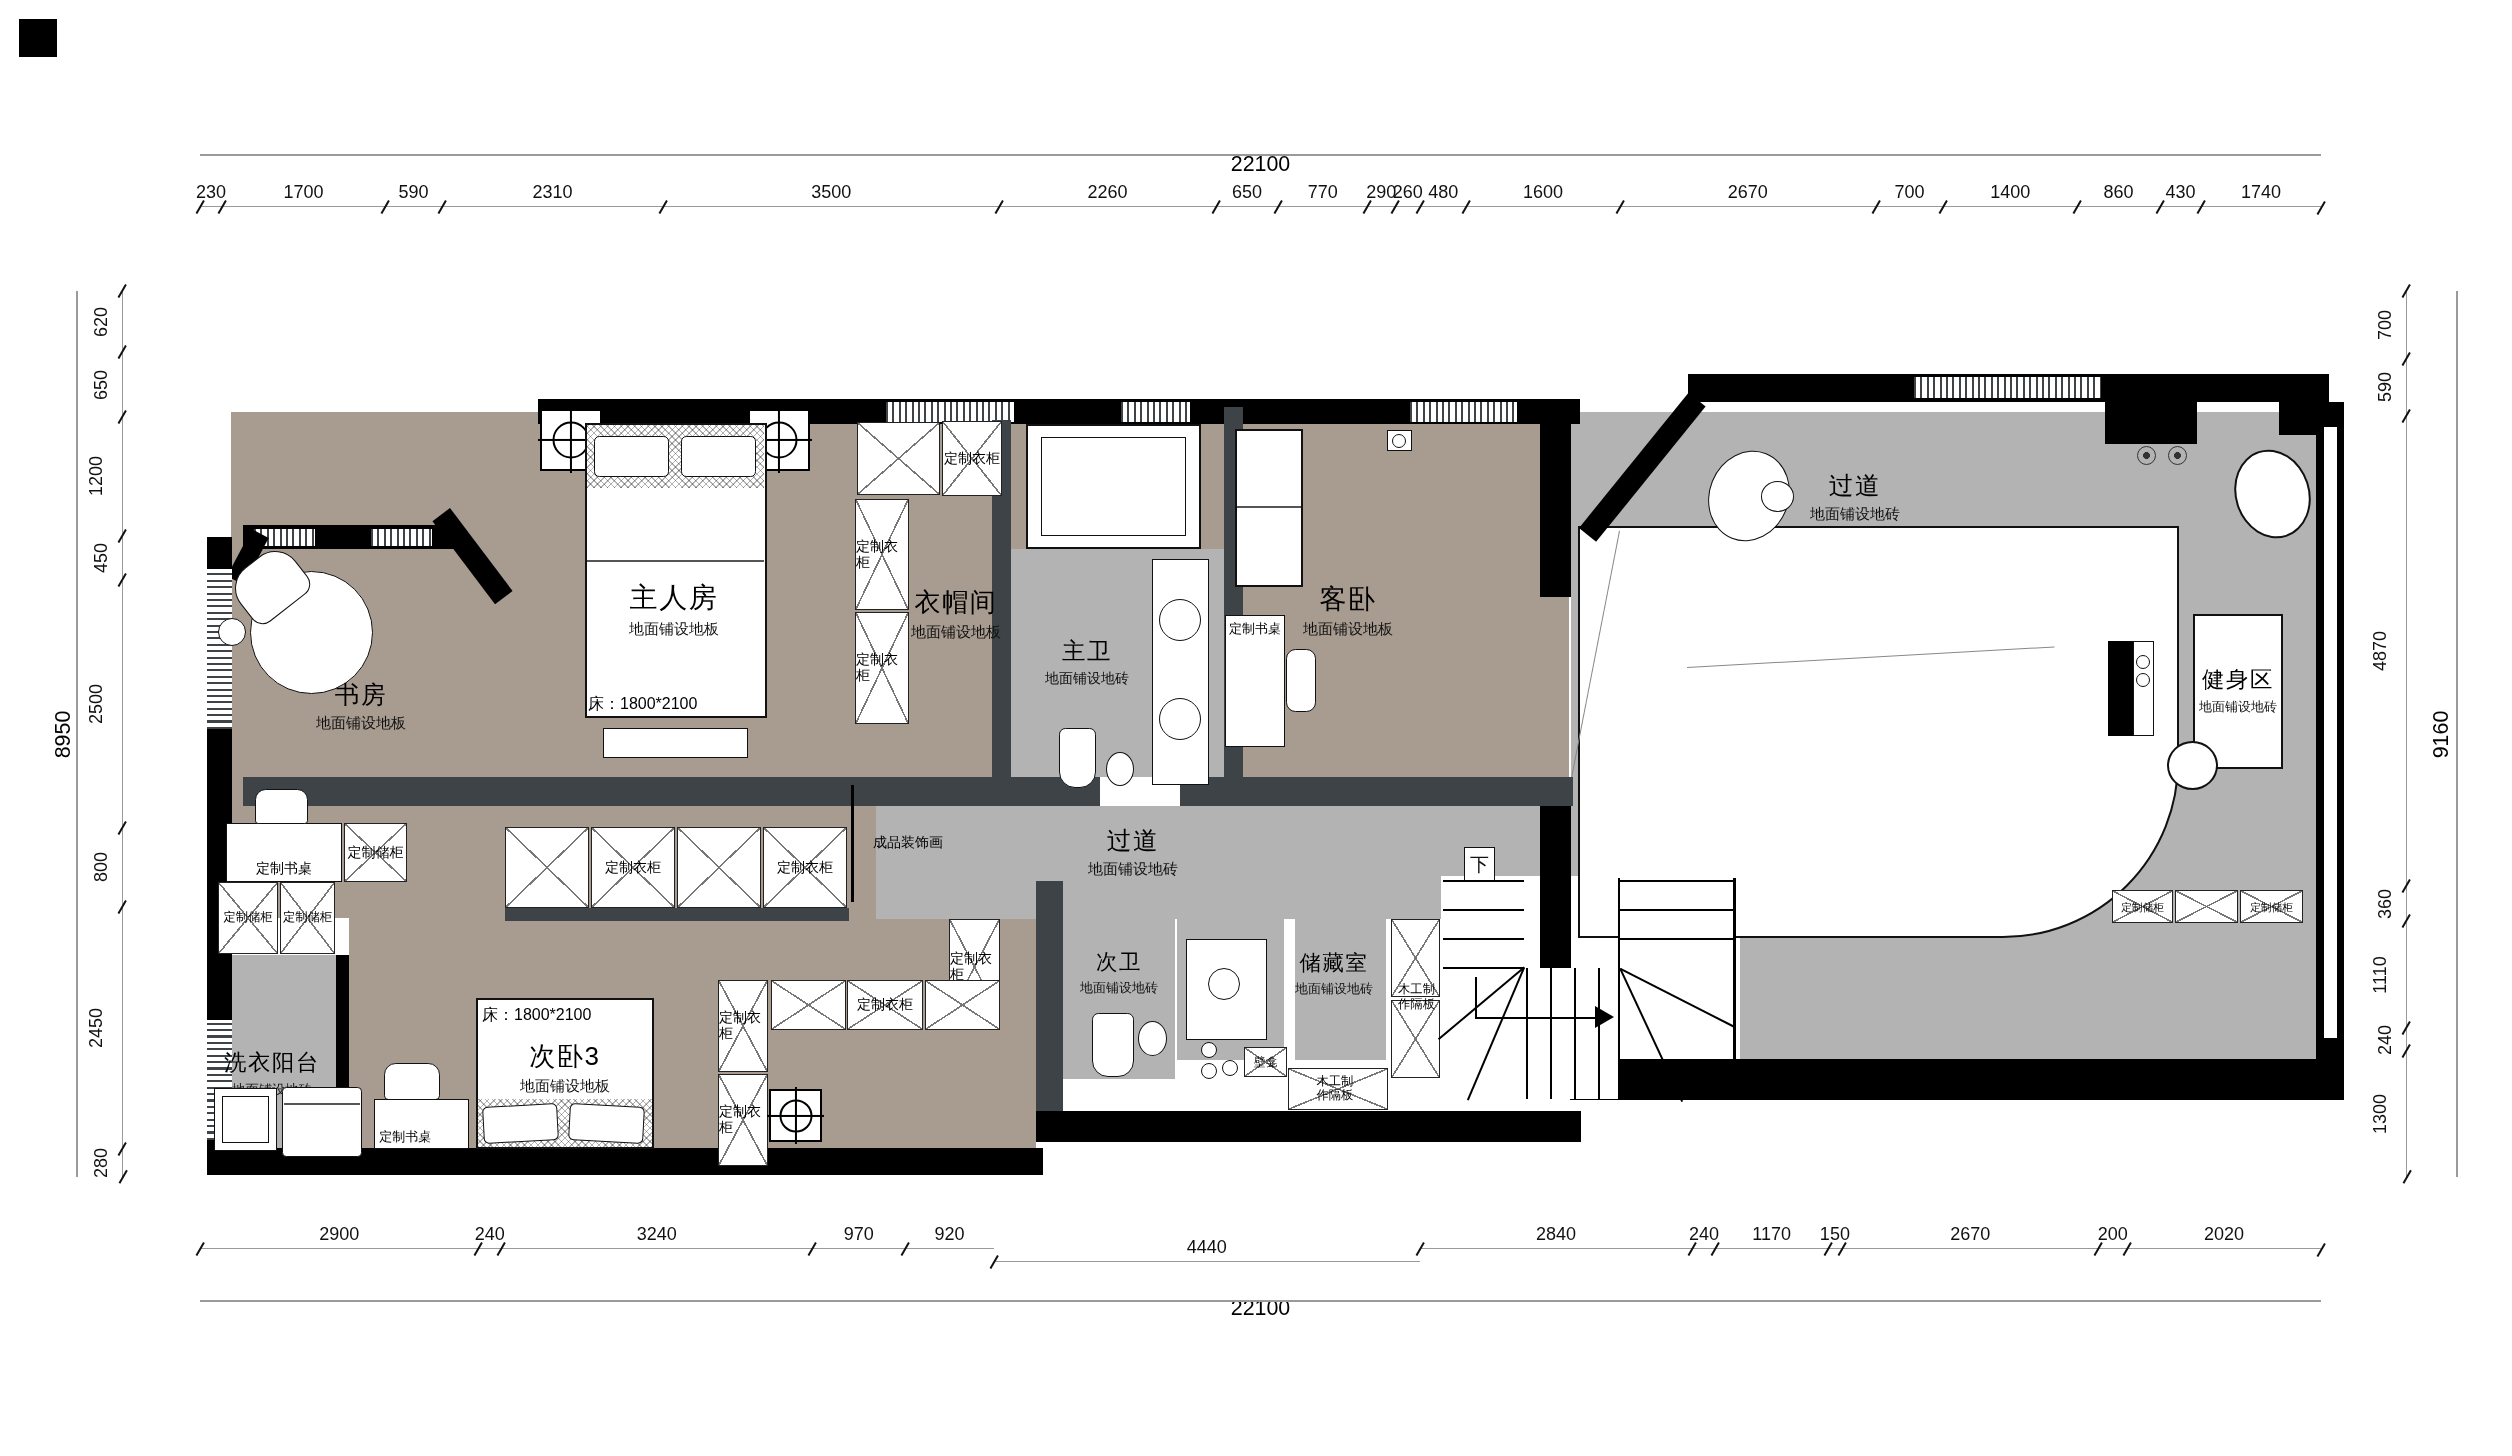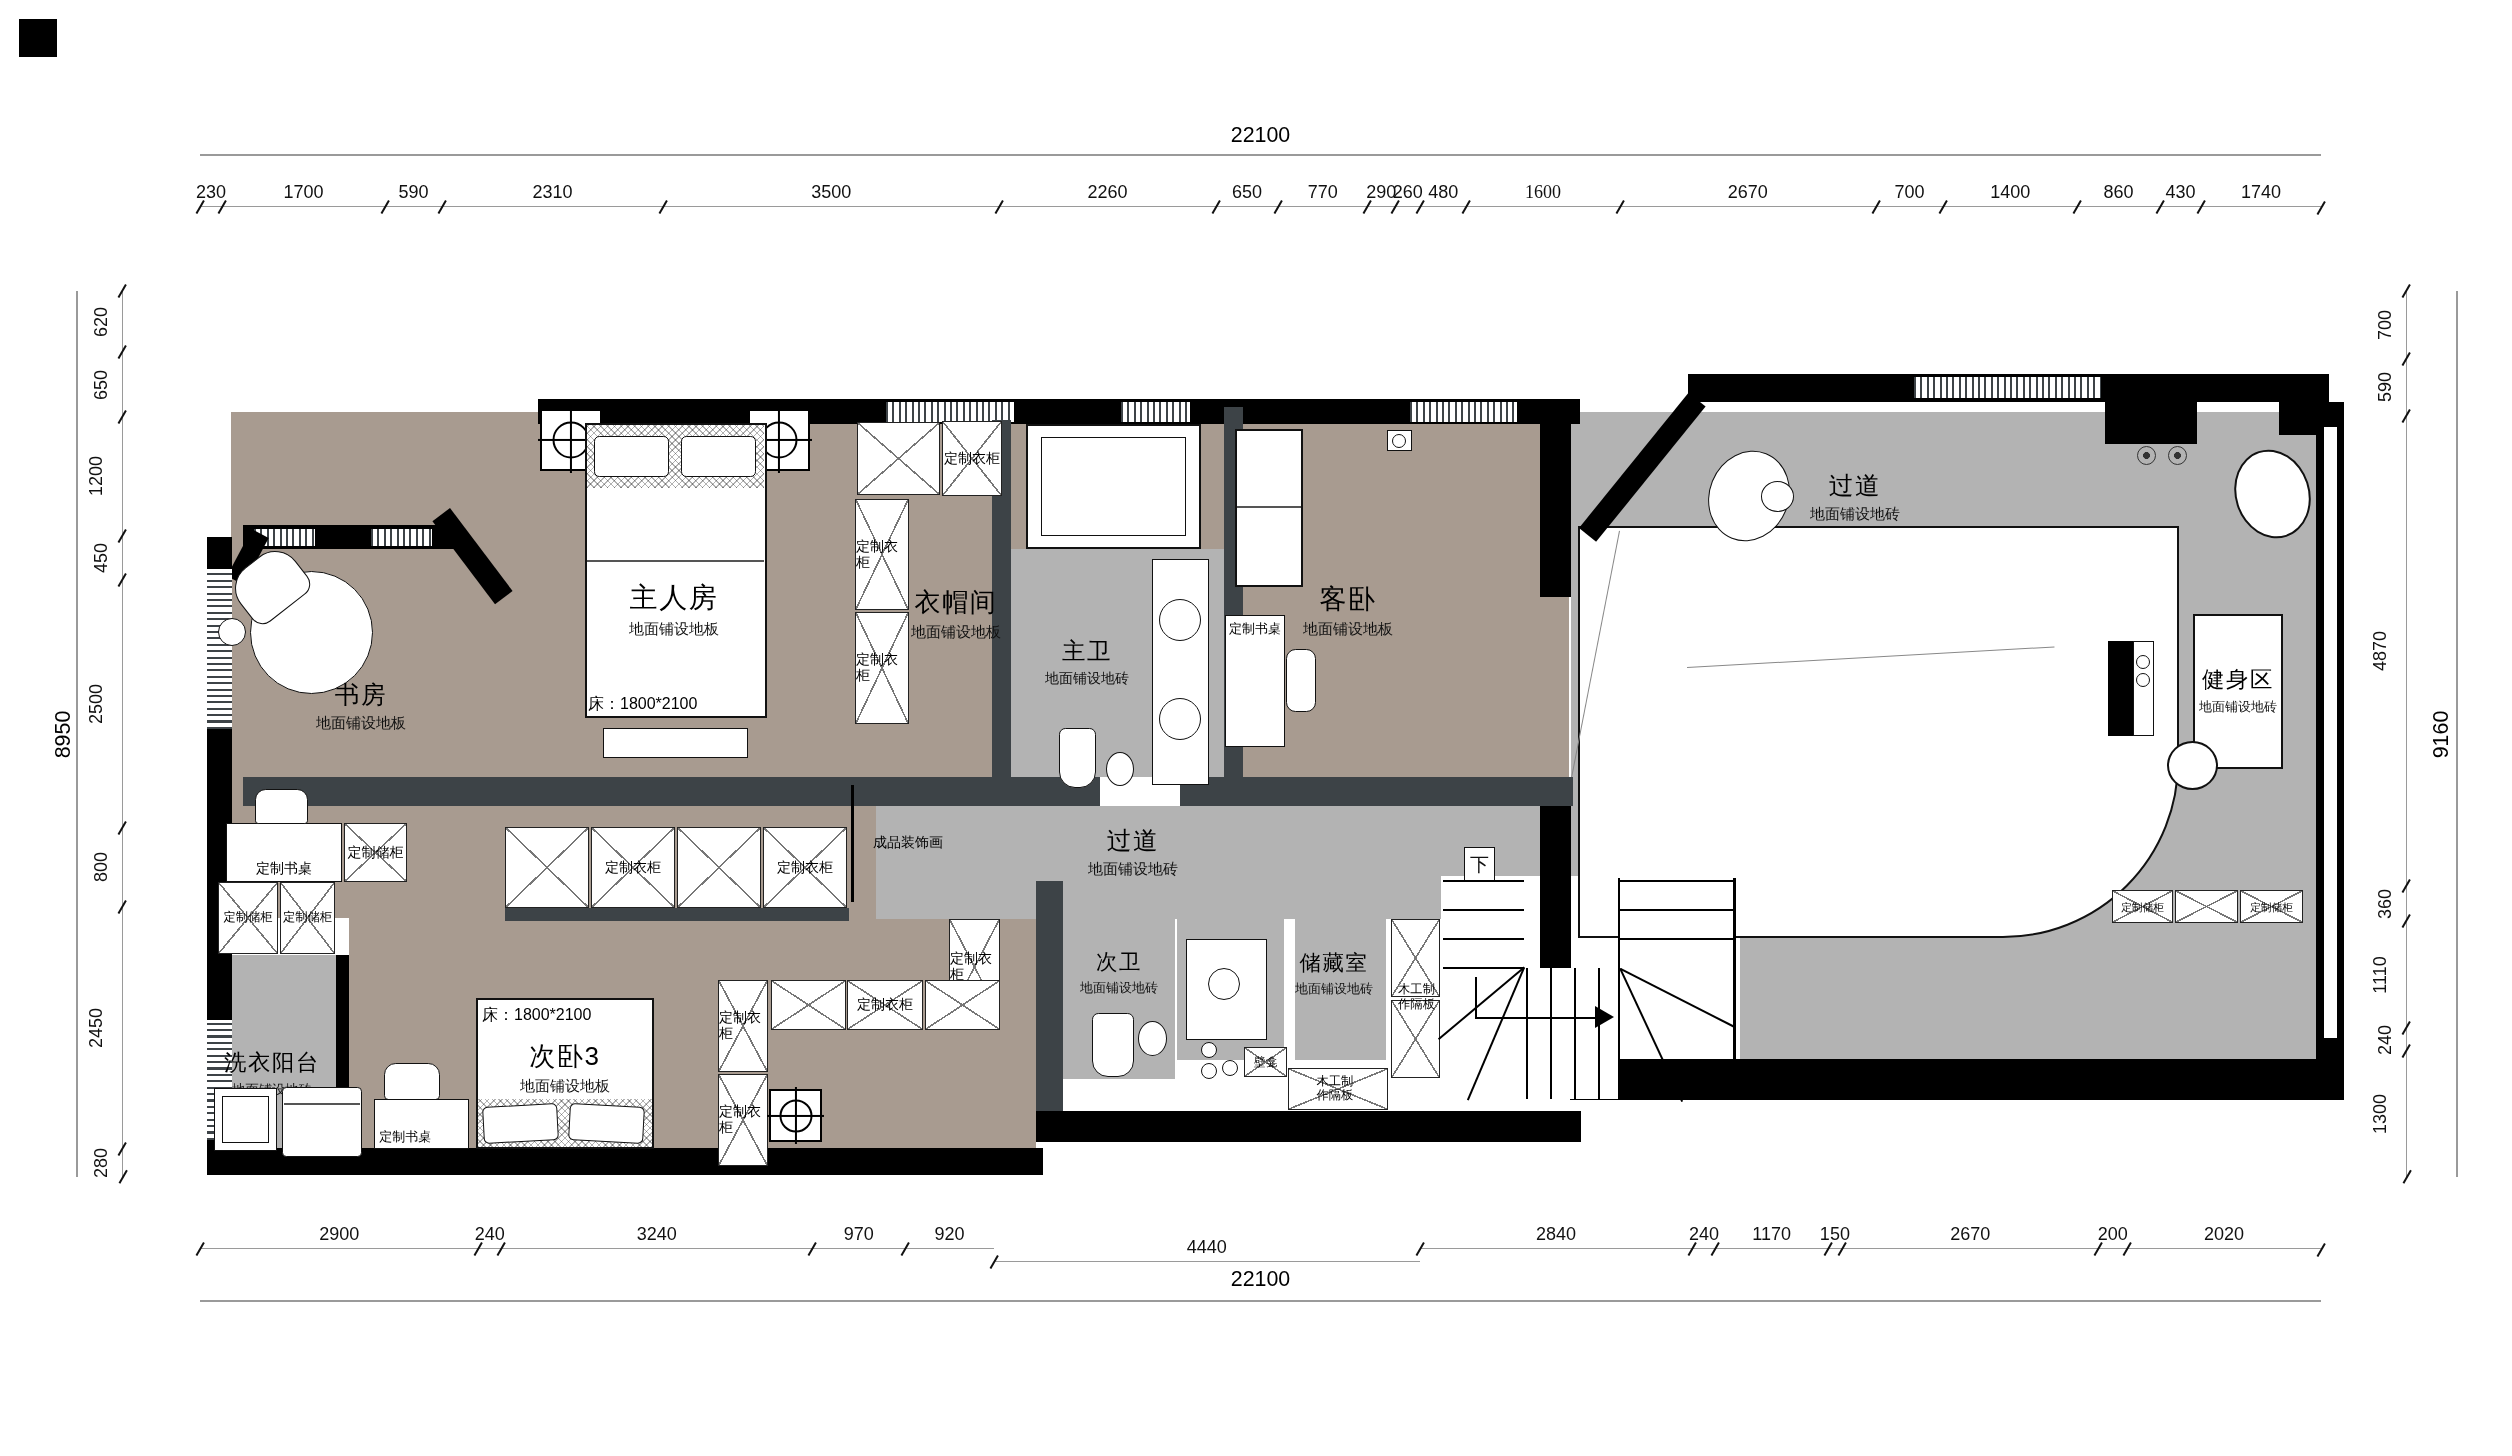--- a/index.html
+++ b/index.html
@@ -37,21 +37,21 @@
   .dims.h .seg{border-bottom:1.6px solid #9a9a9a;}
   .dims.h .num{position:absolute;left:50%;bottom:3.2px;transform:translateX(-50%);font-size:18px;font-weight:normal;white-space:nowrap;}
   .dims.h .tick{position:absolute;left:0;bottom:-1.1px;width:15px;height:1.6px;background:#111;transform:translateX(-50%) rotate(-60deg);}
   .dims.h .tick.end{left:auto;right:0;transform:translateX(50%) rotate(-60deg);}
   .dims.v{flex-direction:column;}
   .dims.v .seg{border-right:1.6px solid #9a9a9a;}
   .dims.v .num{position:absolute;top:50%;right:6.4px;transform:translateY(-50%) rotate(-90deg);font-size:18px;font-weight:normal;white-space:nowrap;}
   .dims.v .tick{position:absolute;top:0;right:0;width:15px;height:1.6px;background:#111;transform:translate(50%,-50%) rotate(-60deg);}
   .dims.v .tick.end{top:auto;bottom:0;transform:translate(50%,50%) rotate(-60deg);}
   .dimline{position:absolute;background:#9a9a9a;}
-  .dimtotal{position:absolute;font-size:21.4px;color:#000;text-align:center;}
+  .dimtotal{position:absolute;font-size:21.4px;color:#000;text-align:center;margin-top:29px;}
   .vtotal{position:absolute;font-size:21.4px;color:#000;transform:rotate(-90deg);white-space:nowrap;}
   .marker{position:absolute;background:#fff;border:2.1px solid #000;box-sizing:border-box;}
   .marker .mc{position:absolute;left:50%;top:50%;width:33px;height:33px;border:2.7px solid #000;border-radius:50%;transform:translate(-50%,-50%);}
   .marker .mh{position:absolute;left:-4.3px;right:-4.3px;top:50%;height:2.1px;background:#000;transform:translateY(-50%);}
   .marker .mv{position:absolute;top:-4.3px;bottom:-4.3px;left:50%;width:2.1px;background:#000;transform:translateX(-50%);}
   .flower{position:absolute;width:19px;height:19px;border:1.6px solid #333;border-radius:50%;
           background:radial-gradient(circle at center,#333 0 3.2px,transparent 3.7px);box-sizing:border-box;}
   .arrowhead{position:absolute;width:0;height:0;border-left:19px solid #000;border-top:11.7px solid transparent;border-bottom:11.7px solid transparent;}
   #title{position:absolute;left:1901px;top:1323px;width:566px;text-align:center;font-size:73px;letter-spacing:3.2px;font-weight:600;color:#000;}
 </style>
@@ -102,21 +102,21 @@
         <b class="num">290</b>
       </div>
       <div class="seg" style="flex-grow: 260;">
         <i class="tick"></i>
         <b class="num">260</b>
       </div>
       <div class="seg" style="flex-grow: 480;">
         <i class="tick"></i>
         <b class="num">480</b>
       </div>
-      <div class="seg" style="flex-grow: 1600; font-family: Liberation Serif, serif;">
+      <div class="seg" style="flex-grow: 1600;">
         <i class="tick"></i>
         <b class="num">1600</b>
       </div>
       <div class="seg" style="flex-grow: 2670;">
         <i class="tick"></i>
         <b class="num">2670</b>
       </div>
       <div class="seg" style="flex-grow: 700;">
         <i class="tick"></i>
         <b class="num">700</b>

